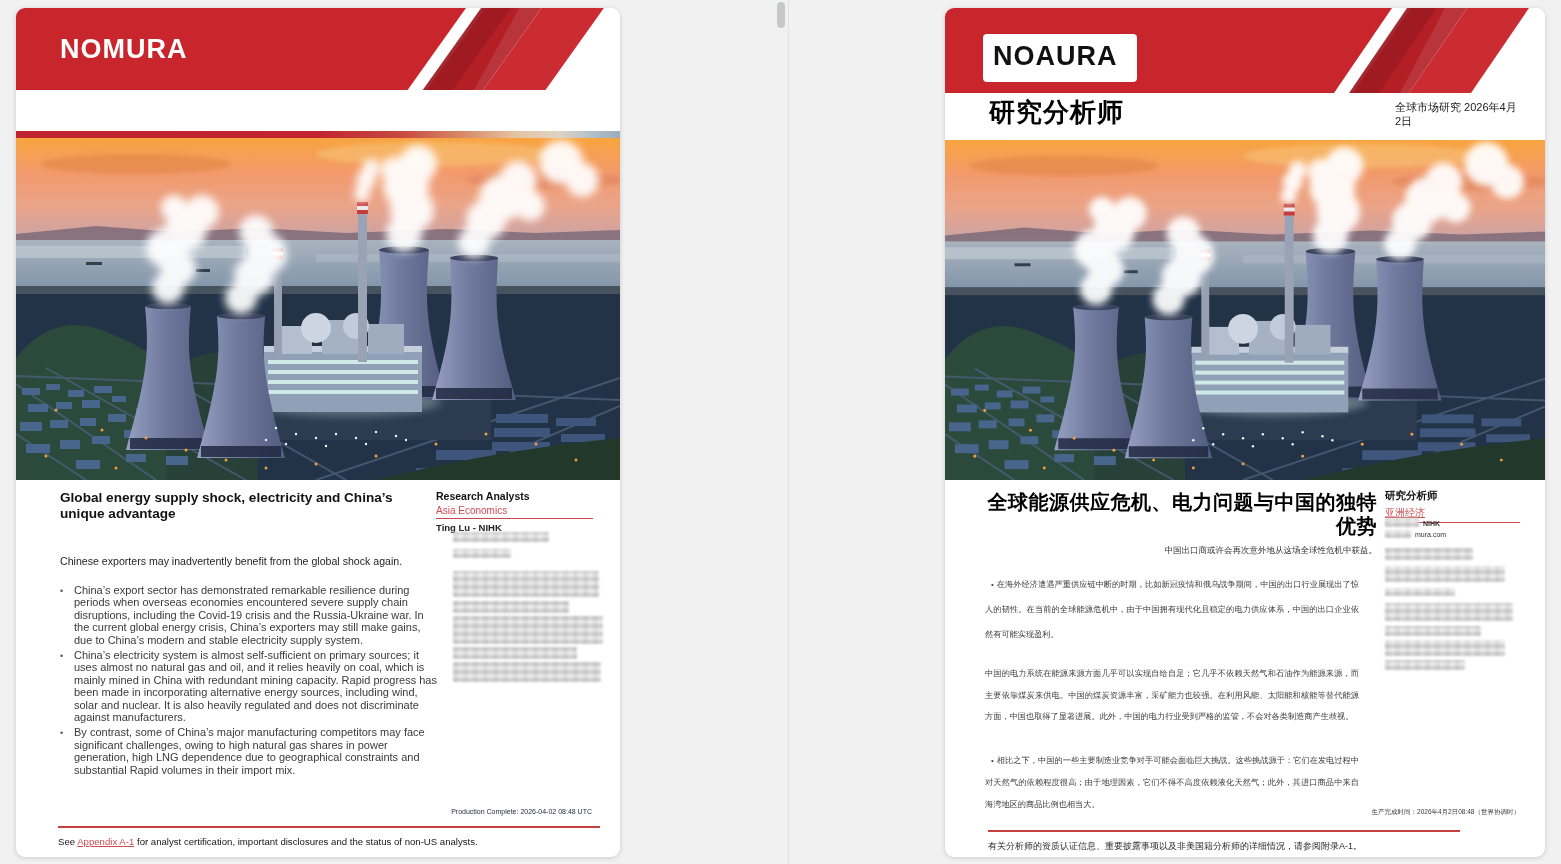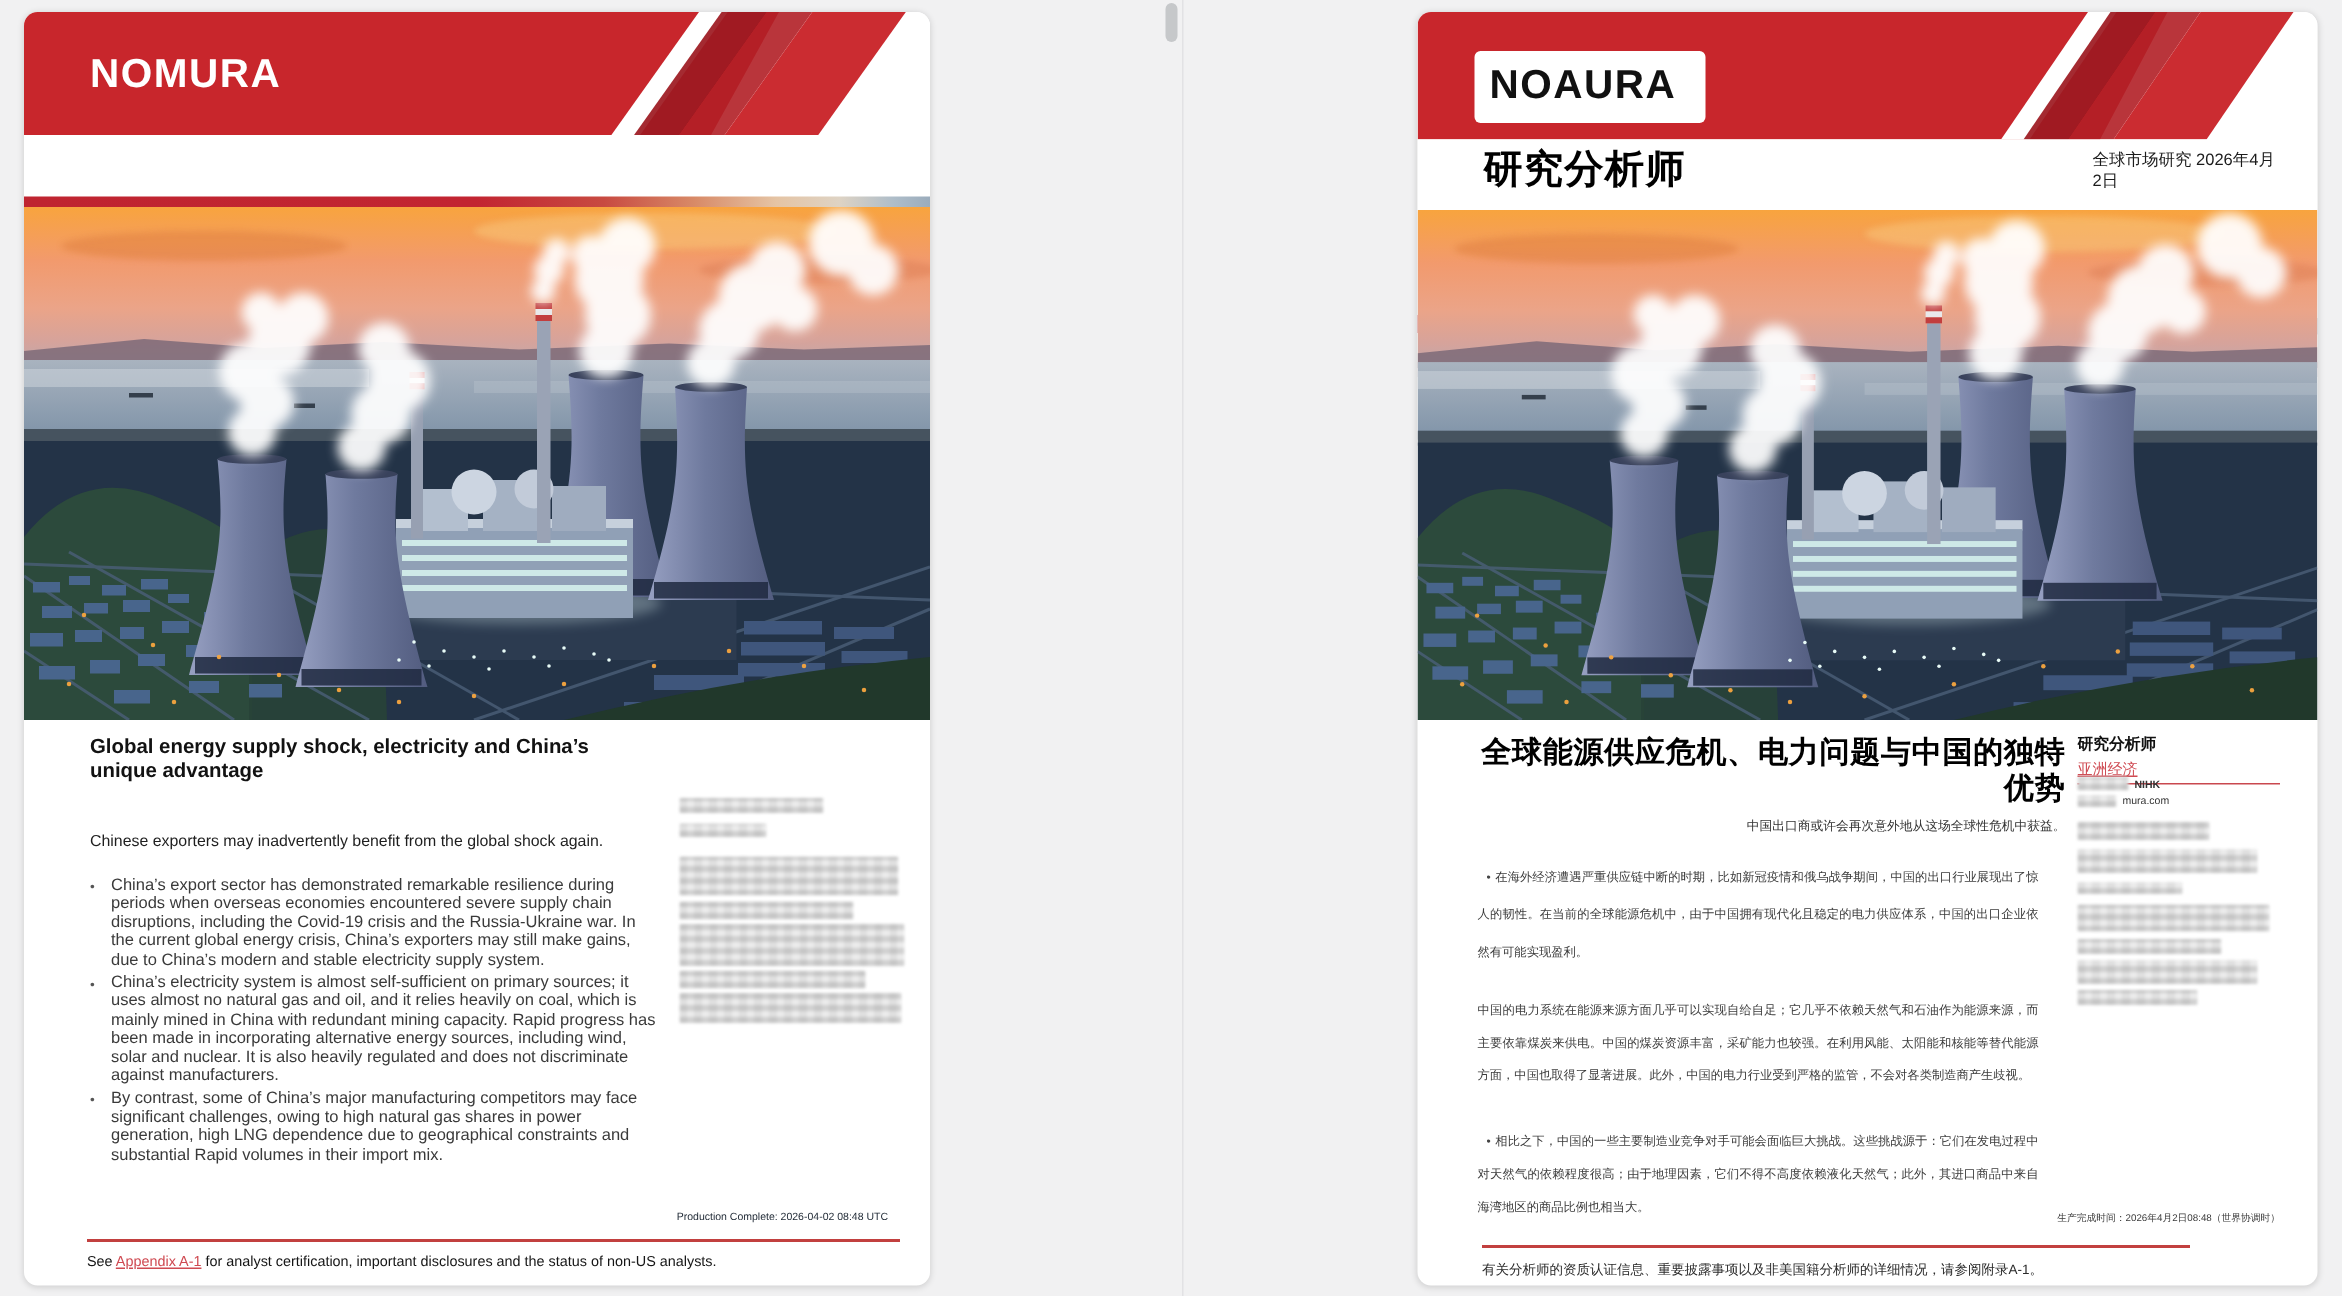--- a/index.html
+++ b/index.html
@@ -330,20 +330,25 @@
             <span class="b">•</span>
             <span>China’s electricity system is almost self-sufficient on primary sources; it uses almost no natural gas and oil, and it relies heavily on coal, which is mainly mined in China with redundant mining capacity. Rapid progress has been made in incorporating alternative energy sources, including wind, solar and nuclear. It is also heavily regulated and does not discriminate against manufacturers.</span>
           </li>
         <li>
             <span class="b">•</span>
             <span>By contrast, some of China’s major manufacturing competitors may face significant challenges, owing to high natural gas shares in power generation, high LNG dependence due to geographical constraints and substantial Rapid volumes in their import mix.</span>
           </li>
       </ul>
     </div>
 
+    <aside class="an-en">
+      <h3 class="an-head">Research Analysts</h3>
+      <div class="an-team">Asia Economics</div>
+      <div class="an-lead">Ting Lu - NIHK</div>
+    </aside>
     <div class="blur" style="left:437px;top:524px;width:96px;height:10px"></div>
     <div class="blur" style="left:437px;top:541px;width:58px;height:9px"></div>
     <div class="blur" style="left:437px;top:563px;width:146px;height:26px"></div>
     <div class="blur" style="left:437px;top:593px;width:116px;height:12px"></div>
     <div class="blur" style="left:437px;top:608px;width:150px;height:28px"></div>
     <div class="blur" style="left:437px;top:639px;width:124px;height:12px"></div>
     <div class="blur" style="left:437px;top:654px;width:148px;height:20px"></div>
 
     <div class="prod">Production Complete: 2026-04-02 08:48 UTC</div>
     <div class="rule"></div>

